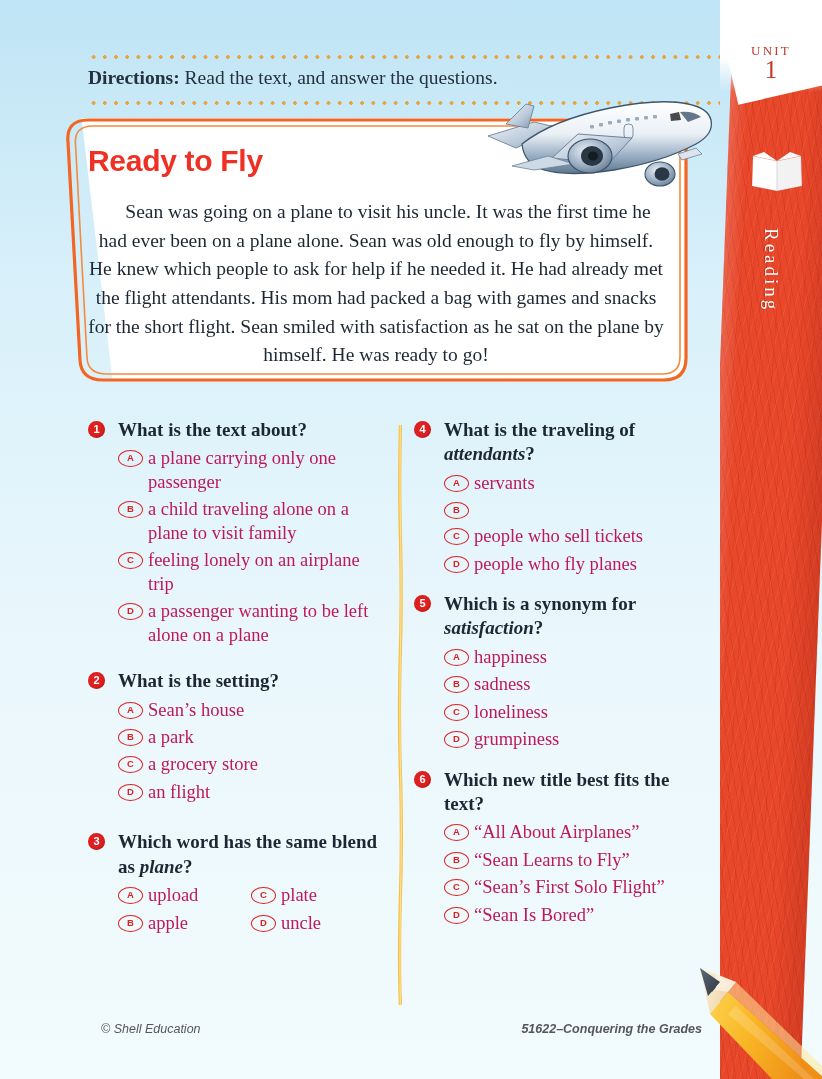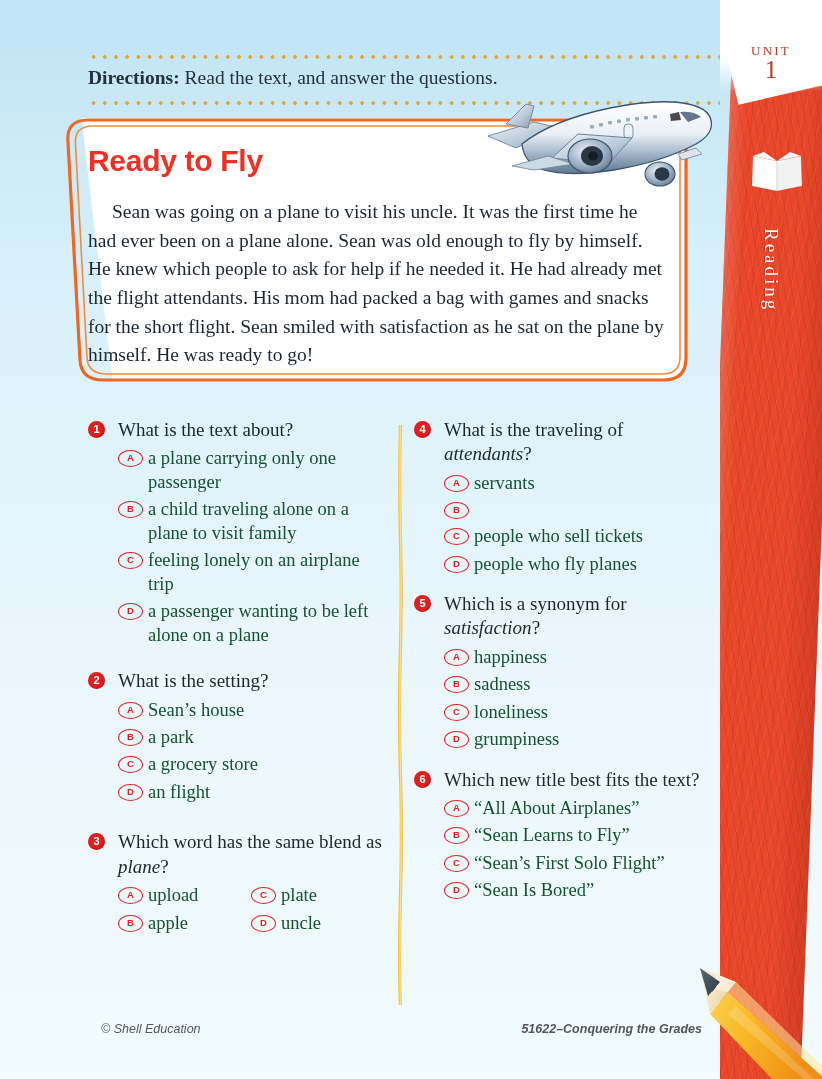--- a/index.html
+++ b/index.html
@@ -91,21 +91,21 @@
   .passage-inner{
     position:absolute;left:22px;top:12px;width:576px;height:238px;
     z-index:5;
   }
   .passage-title{
     text-align:left;font-family:"Liberation Sans",sans-serif;
     font-weight:bold;font-size:30px;color:#ee3124;margin:14px 0 20px 0;
     letter-spacing:-0.3px;
   }
   .passage-body{
-    font-size:19.5px;line-height:1.47;color:#1d2733;text-align:left;
+    font-size:19.5px;line-height:1.47;color:#1d2733;text-align:center;
   }
   .passage-body p{margin:0;text-indent:24px;}
 
   
   .plane{position:absolute;left:482px;top:78px;width:248px;height:118px;z-index:6;}
 
   
   .ydiv{
     position:absolute;left:397px;top:425px;width:7px;height:580px;z-index:3;
   }
@@ -118,32 +118,32 @@
   .q{position:relative;margin-bottom:16px;}
   .q-head{position:relative;padding-left:30px;}
   .qnum{
     position:absolute;left:0;top:3px;
     width:17px;height:17px;border-radius:50%;
     background:#e02020;color:#fff;
     font-family:"Liberation Sans",sans-serif;font-size:11px;font-weight:bold;
     line-height:17px;text-align:center;
     box-shadow:inset -1px -1px 2px rgba(120,0,0,.35);
   }
-  .qtext{font-size:19px;line-height:1.28;color:#1d2733;}
+  .qtext{font-size:19px;line-height:1.28;color:#1d2733;font-weight:bold;}
   .qtext i{font-style:italic;}
 
   .opts{margin-top:5px;padding-left:30px;}
   .opt{position:relative;padding-left:30px;margin-bottom:4px;min-height:22px;}
   .optmark{
     position:absolute;left:0;top:3px;width:23px;height:15px;
     border:1.4px solid #e02020;border-radius:50%;
     color:#e02020;font-family:"Liberation Sans",sans-serif;
     font-size:9.5px;font-weight:bold;line-height:13px;text-align:center;
   }
-  .opttext{font-size:18.5px;line-height:1.27;color:#14532d;}
+  .opttext{font-size:18.5px;line-height:1.27;color:#be185d;}
 
   
   .opts-grid{display:flex;flex-wrap:wrap;margin-top:5px;padding-left:30px;}
   .opts-grid .opt{width:50%;box-sizing:border-box;padding-right:6px;}
 
   
   .footer{position:absolute;left:88px;top:1022px;width:632px;height:24px;z-index:5;}
   .foot-left{
     position:absolute;left:0;top:0;font-family:"Liberation Sans",sans-serif;
     font-style:italic;font-size:12.5px;color:#55565a;margin-left:13px;

